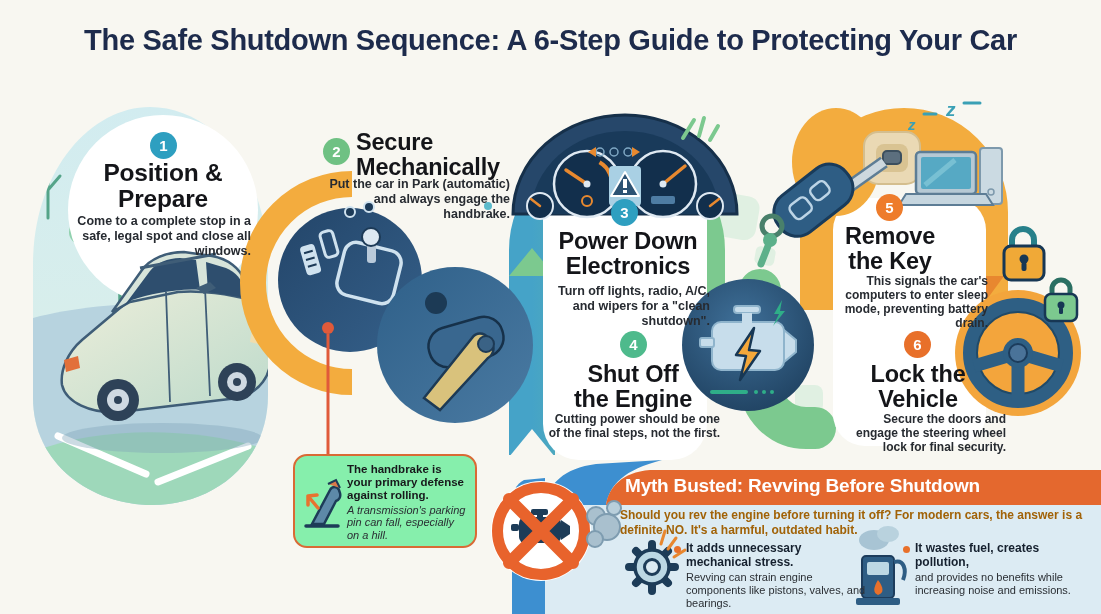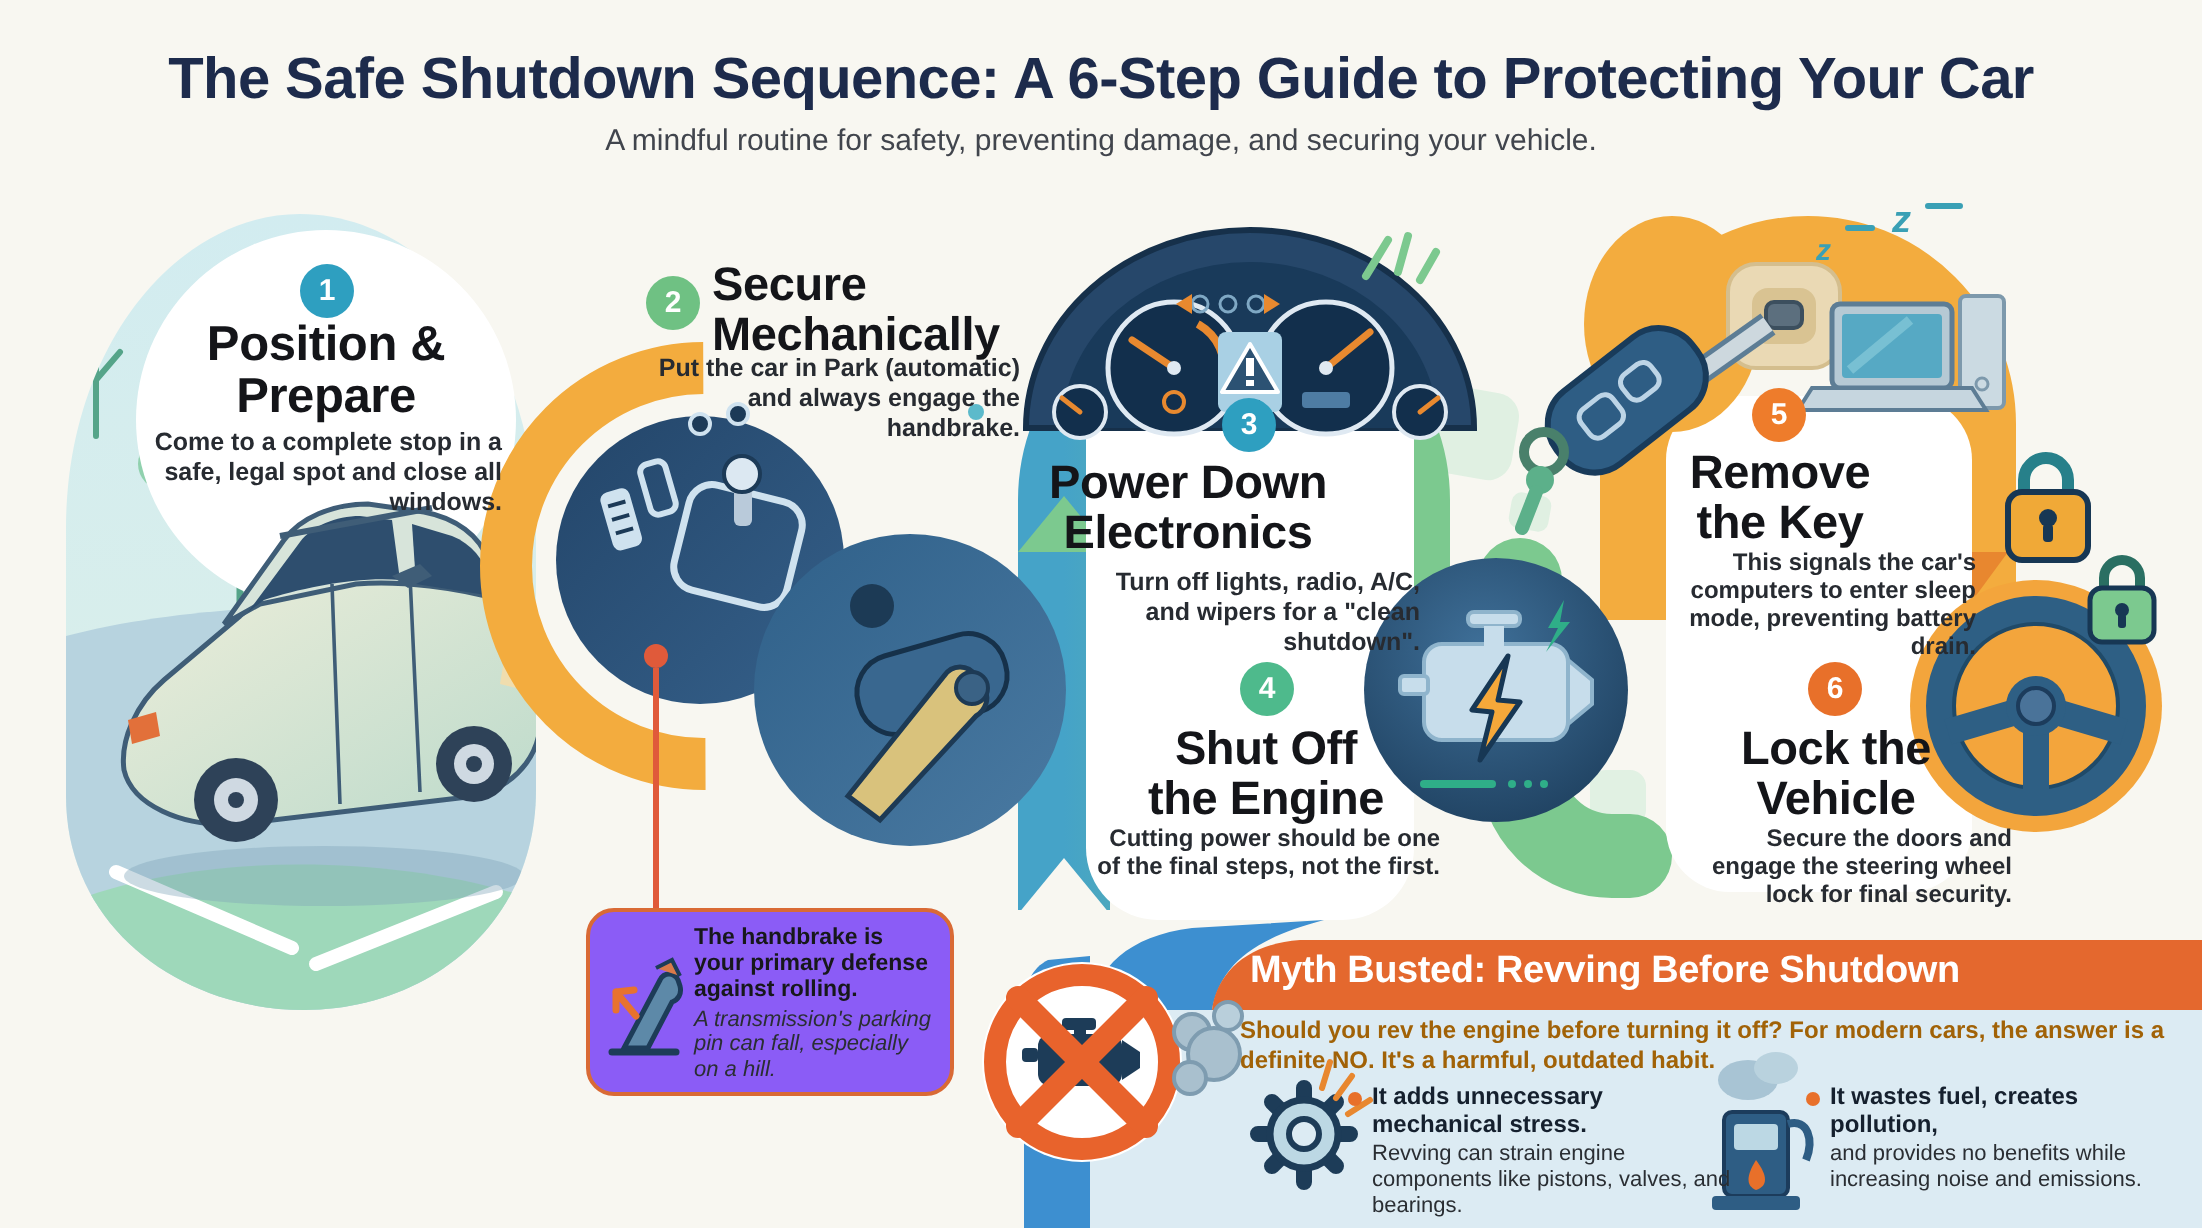--- a/index.html
+++ b/index.html
@@ -11,21 +11,21 @@
   .page-title{left:0;top:24px;width:1101px;text-align:center;font-size:29px;font-weight:700;
               color:#1d2b4c;letter-spacing:-0.3px;}
   .page-subtitle{left:0;top:62px;width:1101px;text-align:center;font-size:15px;color:#41454d;}
   .badge{width:27px;height:27px;border-radius:50%;color:#fff;font-weight:700;font-size:15px;
          display:flex;align-items:center;justify-content:center;z-index:3;}
   .b-teal{background:#2e9fc0}.b-green{background:#6fc183}.b-mint{background:#4eba8c}
   .b-orange{background:#ee7c2b}.b-orange2{background:#e8702a}
   .step-title{font-weight:700;color:#141519;text-align:center;line-height:1.05;font-size:23.5px;letter-spacing:-0.2px;}
   .step-title.left{text-align:left;}
   .step-desc{color:#272b31;text-align:right;line-height:1.18;font-size:12.5px;font-weight:700;}
-  .callout{left:293px;top:454px;width:184px;height:94px;background:#8b5cf6;border:2.5px solid #d96a35;
+  .callout{left:293px;top:454px;width:184px;height:94px;background:#86efac;border:2.5px solid #d96a35;
            border-radius:14px;box-sizing:border-box;padding:7px 8px 6px 52px;}
   .callout .icon{position:absolute;left:7px;top:20px;}
   .callout-bold{font-size:11.5px;font-weight:700;color:#17181b;line-height:1.12;}
   .callout-text{font-size:11px;color:#2a2e33;line-height:1.16;margin-top:2px;font-style:italic;}
   .myth-title{left:625px;top:475px;width:470px;font-size:19px;font-weight:700;color:#fff;letter-spacing:-0.2px;}
   .myth-intro{left:620px;top:508px;width:472px;font-size:12px;font-weight:700;color:#a16207;line-height:1.22;}
   .bullet-dot{width:7px;height:7px;border-radius:50%;background:#e8702a;z-index:2;}
   .bullet-bold{font-size:12px;font-weight:700;color:#15202e;line-height:1.15;}
   .bullet-text{font-size:11px;color:#2a2e33;line-height:1.2;}
 </style>
@@ -291,37 +291,36 @@
       <rect x="862" y="556" width="32" height="42" rx="4" fill="#2e5d84" stroke="#1c3c5c" stroke-width="2"></rect>
       <rect x="867" y="562" width="22" height="13" rx="2" fill="#bcd8e4"></rect>
       <path d="M878 580 c-5 8 -5 13 0 15 c6 -2 6 -7 0 -15" fill="#e8702a"></path>
       <path d="M894 562 c10 -3 13 8 9 18" stroke="#2e5d84" stroke-width="4" fill="none"></path>
       <rect x="856" y="598" width="44" height="7" rx="2" fill="#2e5d84"></rect>
     </g>
   </g>
 </svg>
 
 <div class="txt page-title">The Safe Shutdown Sequence: A 6-Step Guide to Protecting Your Car</div>
-<div class="txt page-subtitle">A mindful routine for safety, preventing damage, and securing your vehicle.</div>
 
 <div>
   <div class="txt badge b-teal" style="left:150px;top:132px">1</div>
   <div class="txt step-title" style="left:88px;top:160px;width:150px;font-size:24.5px">Position &amp; Prepare</div>
   <div class="txt step-desc" style="left:75px;top:214px;width:176px">Come to a complete stop in a safe, legal spot and close all windows.</div>
 </div>
 
 <div>
   <div class="txt badge b-green" style="left:323px;top:138px">2</div>
   <div class="txt step-title left" style="left:356px;top:130px;width:170px">Secure Mechanically</div>
   <div class="txt step-desc" style="left:312px;top:177px;width:198px">Put the car in Park (automatic) and always engage the handbrake.</div>
 </div>
 
 <div>
   <div class="txt badge b-teal" style="left:611px;top:199px">3</div>
-  <div class="txt step-title" style="left:504px;top:229px;width:180px">Power Down Electronics</div>
+  <div class="txt step-title" style="left:538px;top:229px;width:180px">Power Down Electronics</div>
   <div class="txt step-desc" style="left:540px;top:284px;width:170px">Turn off lights, radio, A/C, and wipers for a "clean shutdown".</div>
 </div>
 
 <div>
   <div class="txt badge b-mint" style="left:620px;top:331px">4</div>
   <div class="txt step-title" style="left:568px;top:362px;width:130px">Shut Off the Engine</div>
   <div class="txt step-desc" style="left:548px;top:412px;width:172px;font-size:12px">Cutting power should be one of the final steps, not the first.</div>
 </div>
 
 <div>

